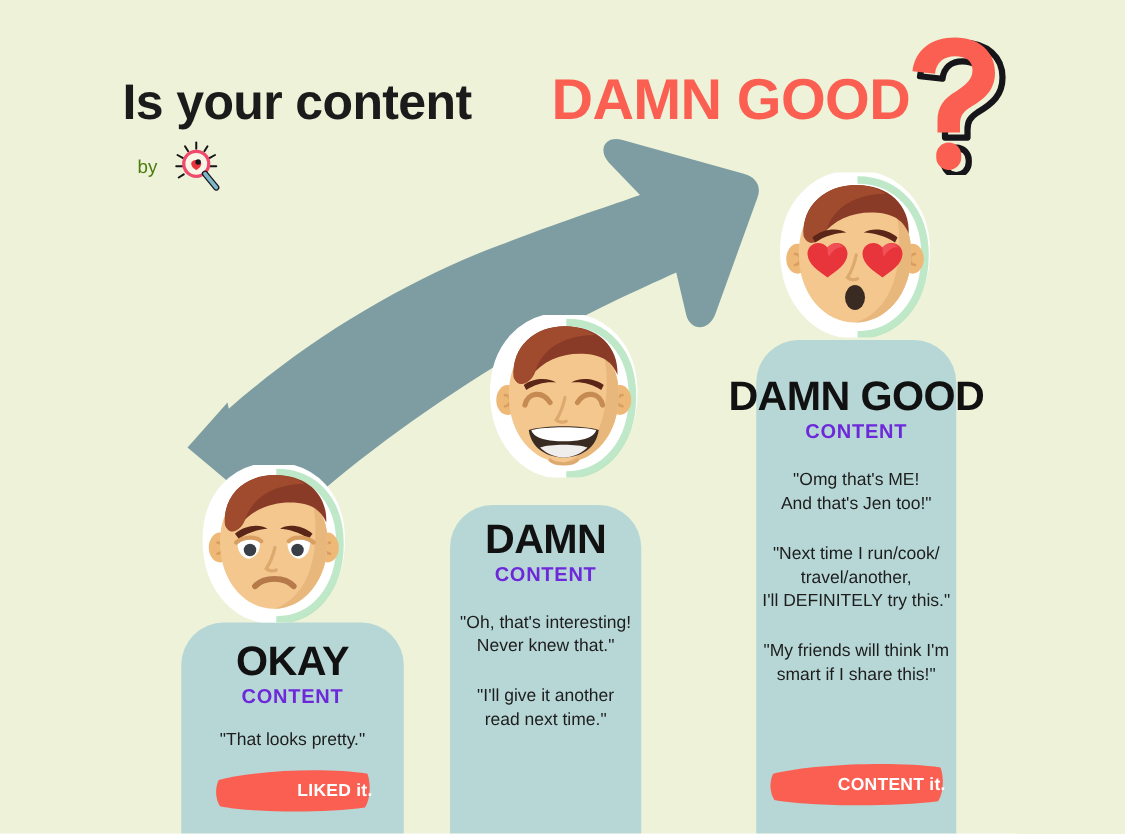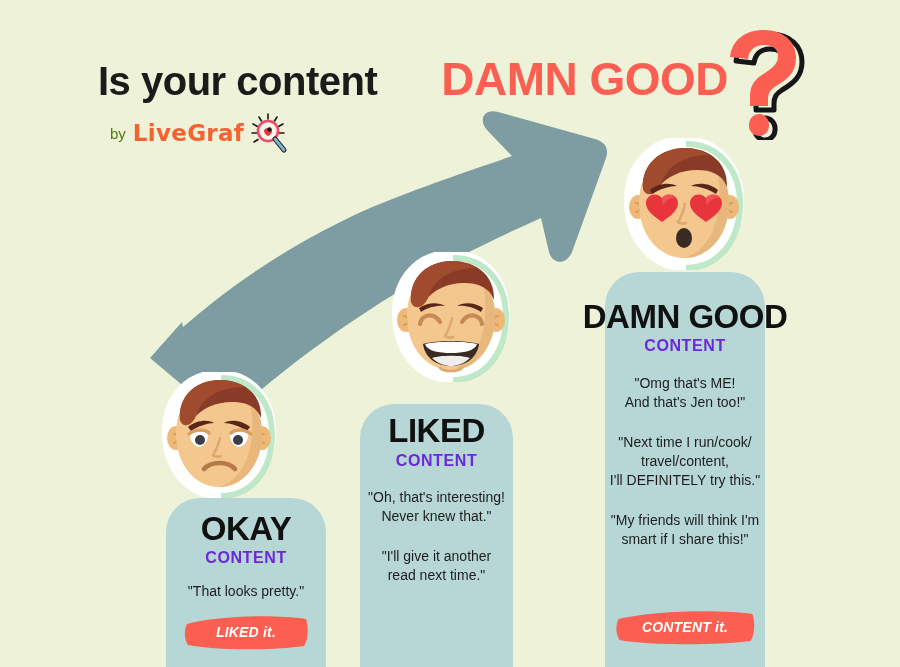--- a/index.html
+++ b/index.html
@@ -139,39 +139,38 @@
   .quote-block { margin-bottom: 20px; }
   .quote-block:last-child { margin-bottom: 0; }
 
   
   .badge {
     position: absolute;
     left: 50%;
     transform: translateX(-50%);
     display: flex;
     align-items: center;
-    justify-content: center;
-    font-style: italic;
+    justify-content: flex-end;
   }
   .badge svg {
     position: absolute;
     left: 0;
     top: 0;
   }
   .badge-label {
     position: relative;
     z-index: 2;
     color: #ffffff;
     font-weight: bold;
     white-space: nowrap;
     letter-spacing: 0.2px;
   }
 
   
-  #card-okay { left: 145px; top: 498px; width: 160px; height: 169px; margin-left: 21px; }
+  #card-okay { left: 145px; top: 498px; width: 178px; height: 169px; }
   #card-okay .card-title { top: 14px; font-size: 33px; }
   #card-okay .card-sub   { top: 52px; font-size: 16px; }
   #card-okay .quotes     { top: 84px; font-size: 14px; }
   #card-okay .badge      { top: 115px; width: 128px; height: 38px; }
   #card-okay .badge-label{ font-size: 14px; }
 
   
   #card-good { left: 360px; top: 404px; width: 153px; height: 263px; }
   #card-good .card-title { top: 10px; font-size: 33px; }
   #card-good .card-sub   { top: 49px; font-size: 16px; }
@@ -244,21 +243,20 @@
                    C24,63 29,57 39,51 C48,45 52,41 52,34
                    C52,27 47,23 38,23 C29,23 23,28 22,37 L4,35
                    C6,18 19,8 38,8 Z" fill="#fb5f52"></path>
           <rect x="23" y="92" width="20" height="22" rx="10" fill="#fb5f52"></rect>
         </g>
       </svg>
     </div>
 
     <div id="byline">
       <span class="byline-by">by</span>
-      <span class="byline-brand">LiveGraf</span>
       <span id="logo-glass">
         <svg width="42" height="42" viewBox="0 0 42 42">
           <g stroke="#16161a" stroke-width="1.6" stroke-linecap="round">
             <line x1="21" y1="2" x2="21" y2="7"></line>
             <line x1="12" y1="5" x2="14.5" y2="9"></line>
             <line x1="30" y1="5" x2="27.5" y2="9"></line>
             <line x1="6" y1="12" x2="10.5" y2="14.5"></line>
             <line x1="36" y1="12" x2="31.5" y2="14.5"></line>
             <line x1="5" y1="21" x2="10" y2="21"></line>
             <line x1="37" y1="21" x2="32" y2="21"></line>
@@ -288,21 +286,21 @@
           <path d="M5,11 C35,3 92,1 124,6 C127,15 126,27 122,33
                    C88,38 30,37 6,32 C2,26 2,17 5,11 Z" fill="#fb5f52"></path>
         </svg>
         <span class="badge-label">LIKED it.</span>
       </div>
     </div>
   </div>
 
   <div class="card" id="card-good">
     <div class="card-inner">
-      <div class="card-title">LIKED</div>
+      <div class="card-title">DAMN</div>
       <div class="card-sub">CONTENT</div>
       <div class="quotes">
           <div class="quote-block">
             <div>"Oh, that's interesting!</div>
             <div>Never knew that."</div>
           </div>
           <div class="quote-block">
             <div>"I'll give it another</div>
             <div>read next time."</div>
           </div>
@@ -314,21 +312,21 @@
     <div class="card-inner">
       <div class="card-title">DAMN GOOD</div>
       <div class="card-sub">CONTENT</div>
       <div class="quotes">
           <div class="quote-block">
             <div>"Omg that's ME!</div>
             <div>And that's Jen too!"</div>
           </div>
           <div class="quote-block">
             <div>"Next time I run/cook/</div>
-            <div>travel/content,</div>
+            <div>travel/another,</div>
             <div>I'll DEFINITELY try this."</div>
           </div>
           <div class="quote-block">
             <div>"My friends will think I'm</div>
             <div>smart if I share this!"</div>
           </div>
         </div>
       <div class="badge">
         <svg width="143" height="38" viewBox="0 0 143 38" preserveAspectRatio="none">
           <path d="M5,11 C38,3 104,1 139,6 C142,15 141,27 137,33

